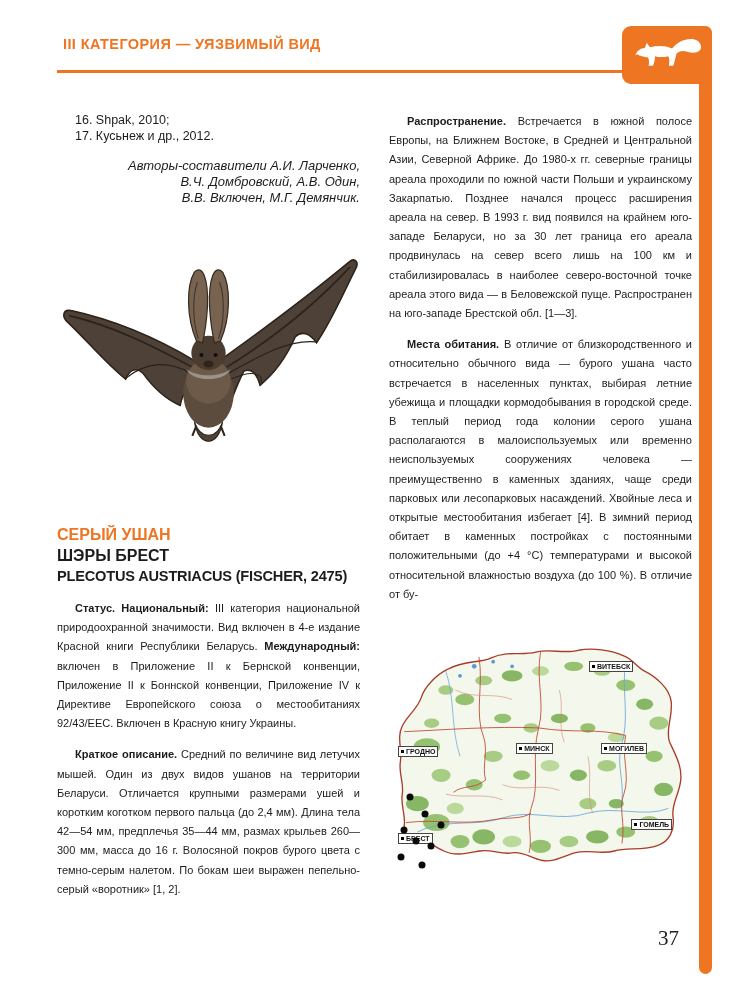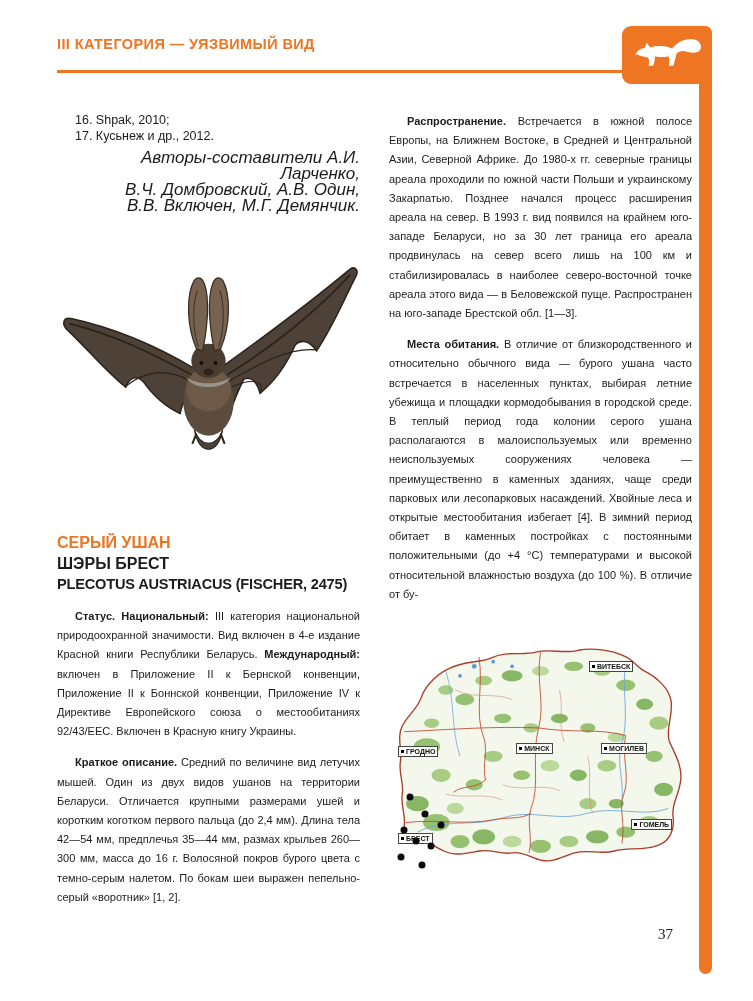--- a/index.html
+++ b/index.html
@@ -1,51 +1,51 @@
 <!DOCTYPE html>
 <html lang="ru"><head>
 <meta charset="utf-8">
 <style>
   :root{ --accent:#ee7522; --ink:#1c1c1c; }
   *{margin:0;padding:0;box-sizing:border-box;}
   body{background:#e9e9e9;font-family:"Liberation Sans","DejaVu Sans",sans-serif;color:var(--ink);}
   .page{position:relative;width:753px;height:1001px;background:#ffffff;margin:0 auto;overflow:hidden;}
 
-  .header-title{position:absolute;left:57px;top:36px;font-size:14.5px;font-weight:700;color:var(--accent);letter-spacing:.4px;}
+  .header-title{position:absolute;left:63px;top:36px;font-size:14.5px;font-weight:700;color:var(--accent);letter-spacing:.4px;}
   .header-rule{position:absolute;left:57px;top:70px;width:566px;height:3px;background:var(--accent);}
   .logo-box{position:absolute;left:622px;top:26px;width:90px;height:58px;border-radius:9px;background:var(--accent);display:flex;align-items:center;justify-content:center;}
   .logo-box svg{width:76px;height:44px;}
   .right-bar{position:absolute;left:699px;top:26px;width:13px;height:948px;background:var(--accent);border-radius:7px;}
 
   .col-left{position:absolute;left:57px;top:112px;width:303px;}
   .col-right{position:absolute;left:389px;top:112px;width:303px;}
 
   .refs{padding-left:18px;font-size:12.5px;line-height:16px;}
-  .authors{margin-top:6px;font-style:italic;text-align:right;font-size:17px;line-height:16px;}
+  .authors{margin-top:14px;font-style:italic;text-align:right;font-size:13px;line-height:16px;}
 
   .bat-figure{margin-top:6px;height:288px;}
   .bat-figure svg{width:100%;height:100%;}
 
   .species{margin-top:24px;}
   .species .ru{color:var(--accent);font-size:16px;font-weight:700;line-height:21px;}
   .species .by{font-size:16px;font-weight:700;line-height:21px;}
   .species .la{font-size:14.6px;font-weight:700;line-height:21px;letter-spacing:-.2px;}
 
   .para{margin-top:12px;font-size:11px;line-height:19.2px;text-align:justify;text-indent:18px;}
   .col-right .para:first-child{margin-top:0;}
   .seg-bold{font-weight:700;}
 
   .map-box{position:relative;margin-top:22px;height:272px;}
   .map-box svg{position:absolute;inset:0;width:100%;height:100%;}
   .map-overlay{position:absolute;inset:0;}
   .city-label{position:absolute;font-size:7px;line-height:1;font-weight:700;color:#111;background:rgba(255,255,255,.92);border:1px solid #444;padding:1px 2px;white-space:nowrap;display:flex;align-items:center;gap:2px;}
   .city-label::before{content:"";width:3px;height:3px;background:#000;display:inline-block;}
   .map-dot{position:absolute;width:7px;height:7px;background:#0a0a0a;border-radius:50%;transform:translate(-50%,-50%);}
 
-  .page-number{position:absolute;left:658px;top:926px;font-family:"Liberation Serif","DejaVu Serif",serif;font-size:15px;color:#222;}
+  .page-number{position:absolute;left:658px;top:926px;font-family:"Liberation Serif","DejaVu Serif",serif;font-size:21px;color:#222;}
 </style>
 </head>
 <body>
 
 <div class="page">
 
   <div class="header-title">III КАТЕГОРИЯ — УЯЗВИМЫЙ ВИД</div>
   <div class="header-rule"></div>
   <div class="right-bar"></div>
   <div class="logo-box">

